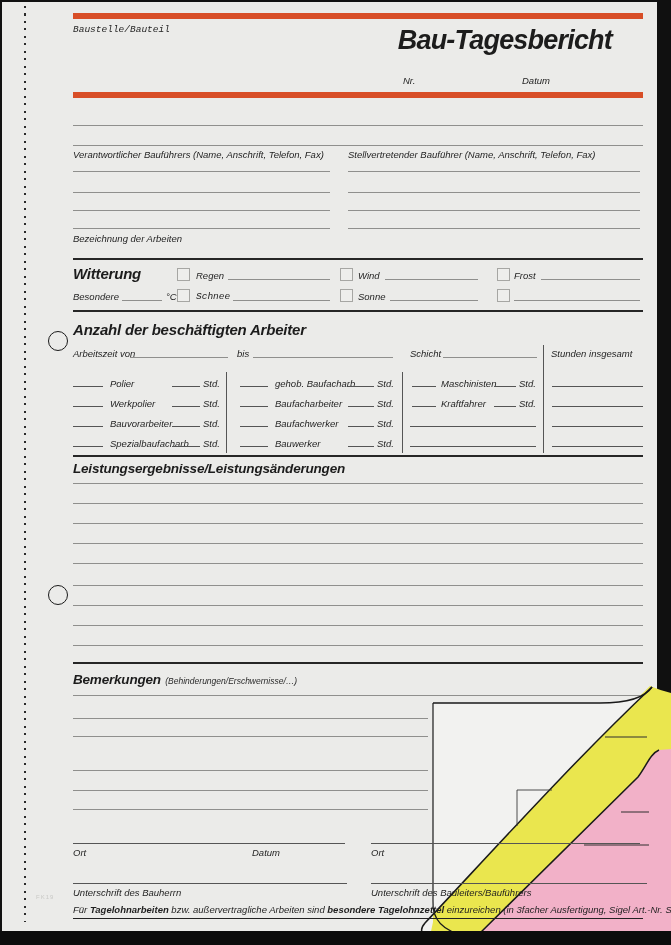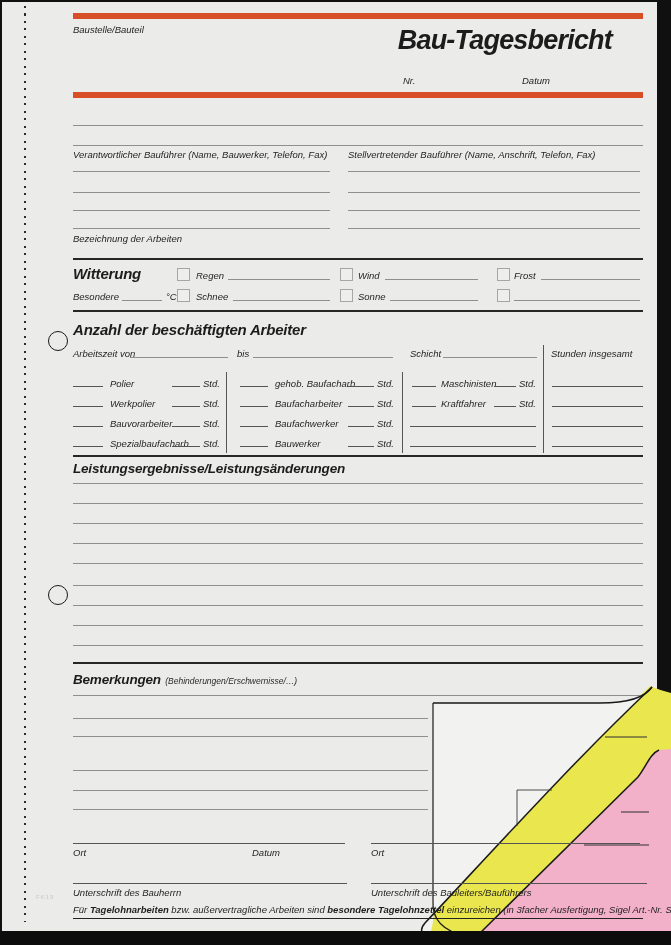--- a/index.html
+++ b/index.html
@@ -42,30 +42,30 @@
 <div id="pad">
 
   <div class="abs edge-top"></div>
   <div class="abs edge-left"></div>
   <div class="abs edge-right"></div>
   <div class="abs perforation"></div>
   <div class="abs hole" style="left:48px;top:331px;"></div>
   <div class="abs hole" style="left:48px;top:585px;"></div>
 
   <div class="abs orange" style="left:73px;top:13px;width:570px;background:#d84e27;"></div>
-  <div class="abs lbl" style="left:73px;top:24px;">Baustelle/Bauteil</div>
+  <div class="abs lbl" style="left:73px;top:24px;font-family:Liberation Mono, monospace;">Baustelle/Bauteil</div>
   <div class="abs title" style="left:330px;top:26px;width:282px;">Bau-Tagesbericht</div>
   <div class="abs lbl" style="left:403px;top:75px;">Nr.</div>
   <div class="abs lbl" style="left:522px;top:75px;">Datum</div>
   <div class="abs orange" style="left:73px;top:92px;width:570px;background:#d84e27;"></div>
 
   <div class="abs ln" style="left:73px;top:125px;width:570px;"></div>
   <div class="abs ln" style="left:73px;top:145px;width:570px;"></div>
 
-  <div class="abs lbl" style="left:73px;top:149px;width:270px;">Verantwortlicher Bauführer (Name, Bauwerker, Telefon, Fax)</div>
+  <div class="abs lbl" style="left:73px;top:149px;width:270px;">Verantwortlicher Bauführers (Name, Anschrift, Telefon, Fax)</div>
   <div class="abs lbl" style="left:348px;top:149px;width:280px;">Stellvertretender Bauführer (Name, Anschrift, Telefon, Fax)</div>
   <div class="abs ln" style="left:73px;top:171px;width:257px;"></div>
   <div class="abs ln" style="left:348px;top:171px;width:292px;"></div>
   <div class="abs ln" style="left:73px;top:192px;width:257px;"></div>
   <div class="abs ln" style="left:348px;top:192px;width:292px;"></div>
   <div class="abs ln" style="left:73px;top:210px;width:257px;"></div>
   <div class="abs ln" style="left:348px;top:210px;width:292px;"></div>
   <div class="abs ln" style="left:73px;top:228px;width:257px;"></div>
   <div class="abs ln" style="left:348px;top:228px;width:292px;"></div>
   <div class="abs lbl" style="left:73px;top:233px;">Bezeichnung der Arbeiten</div>
@@ -79,21 +79,21 @@
   <div class="abs lbl" style="left:358px;top:270px;">Wind</div>
   <div class="abs ln" style="left:385px;top:279px;width:93px;"></div>
   <div class="abs cbx" style="left:497px;top:268px;"></div>
   <div class="abs lbl" style="left:514px;top:270px;">Frost</div>
   <div class="abs ln" style="left:541px;top:279px;width:99px;"></div>
 
   <div class="abs lbl" style="left:73px;top:291px;">Besondere</div>
   <div class="abs ln" style="left:122px;top:300px;width:40px;"></div>
   <div class="abs lbl" style="left:166px;top:291px;">°C</div>
   <div class="abs cbx" style="left:177px;top:289px;"></div>
-  <div class="abs lbl" style="left:196px;top:291px;">Schnee</div>
+  <div class="abs lbl" style="left:196px;top:291px;font-family:Liberation Mono, monospace;">Schnee</div>
   <div class="abs ln" style="left:233px;top:300px;width:97px;"></div>
   <div class="abs cbx" style="left:340px;top:289px;"></div>
   <div class="abs lbl" style="left:358px;top:291px;">Sonne</div>
   <div class="abs ln" style="left:390px;top:300px;width:88px;"></div>
   <div class="abs cbx" style="left:497px;top:289px;"></div>
   <div class="abs ln" style="left:514px;top:300px;width:126px;"></div>
   <div class="abs tln" style="left:73px;top:310px;width:570px;"></div>
 
   <div class="abs h-big" style="left:73px;top:322px;">Anzahl der beschäftigten Arbeiter</div>
   <div class="abs lbl" style="left:73px;top:348px;">Arbeitszeit von</div>

